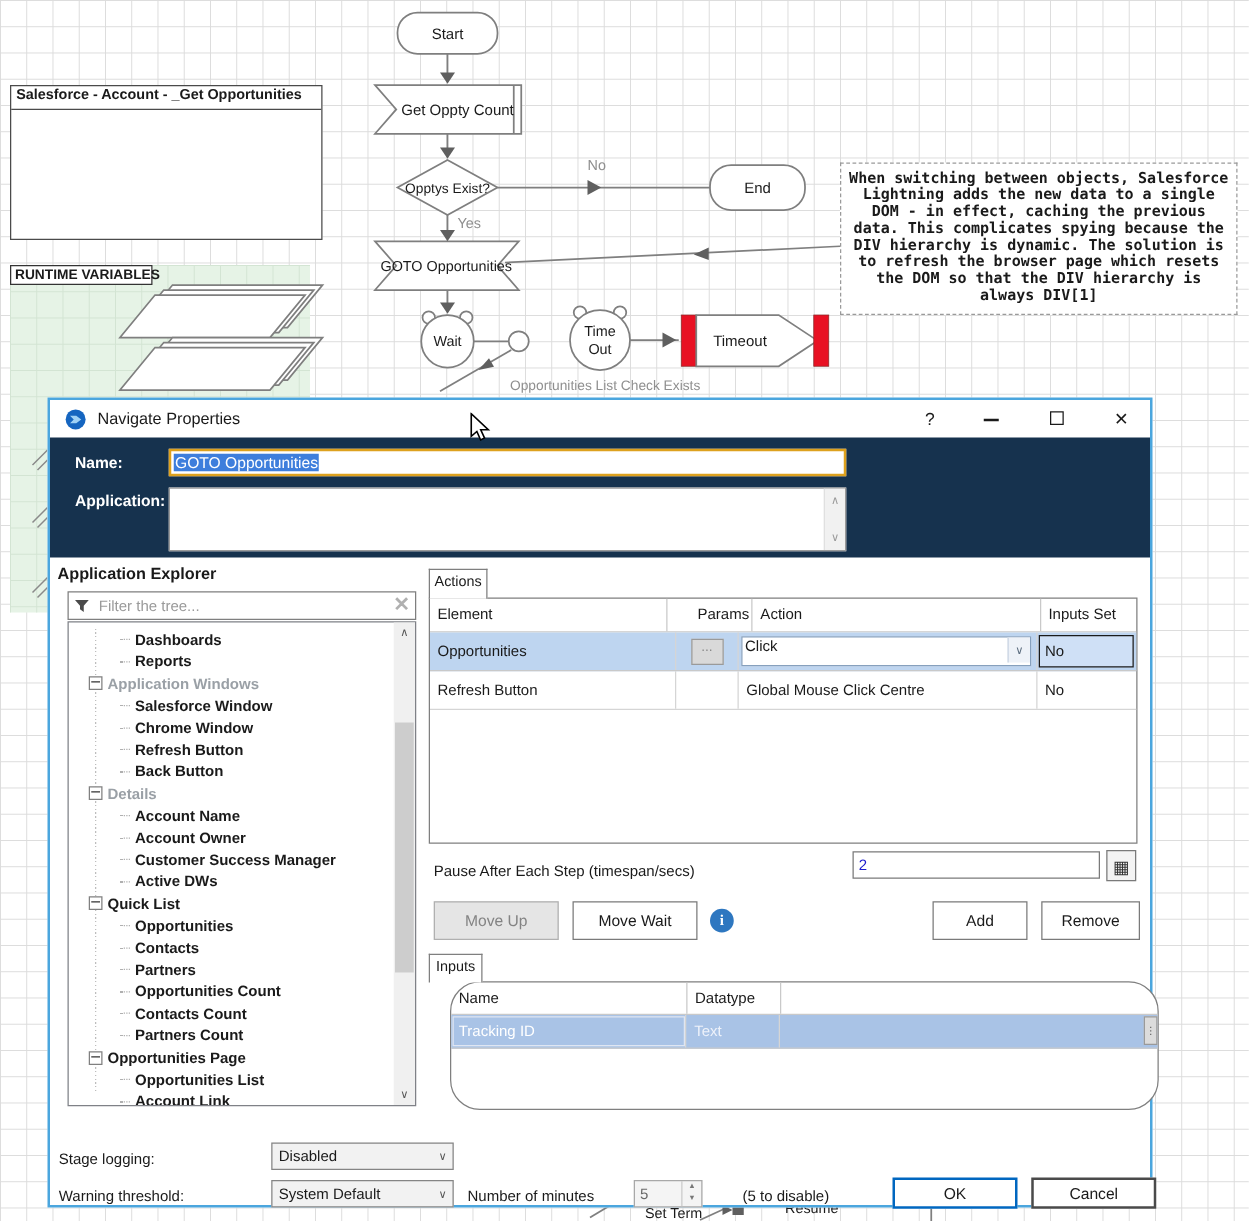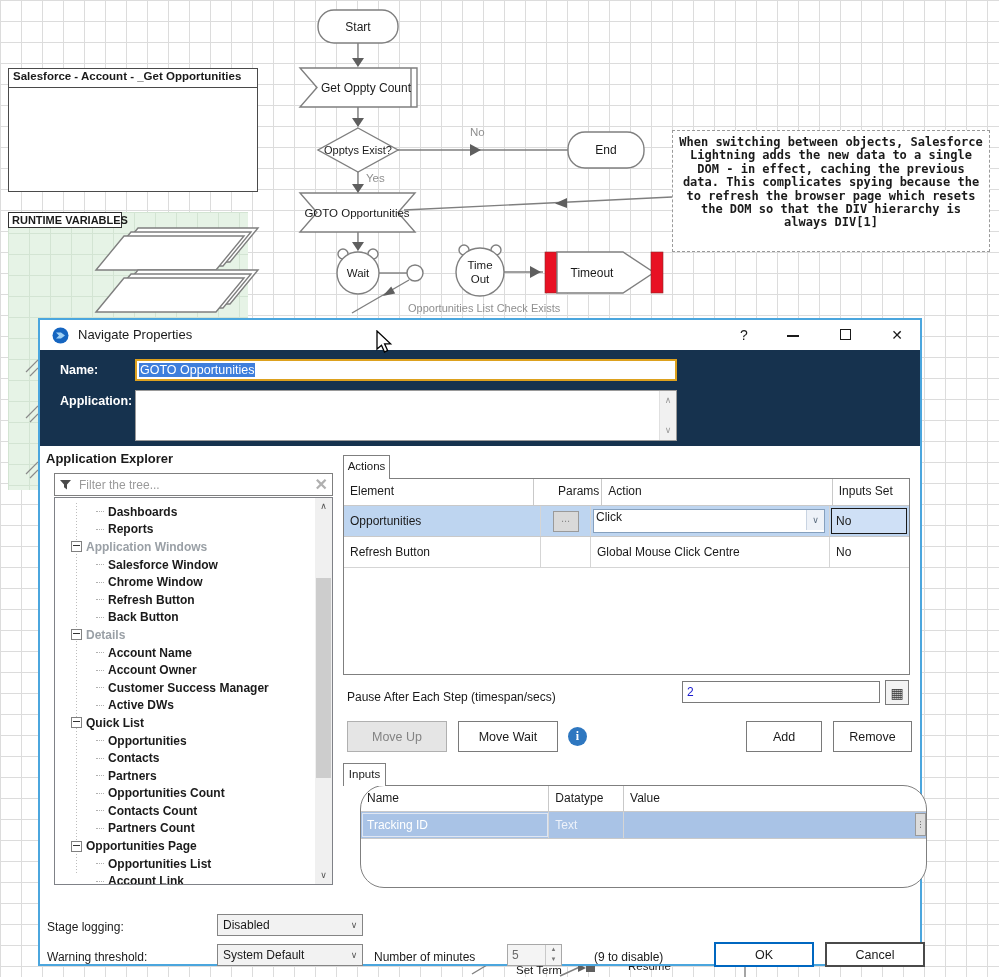--- a/index.html
+++ b/index.html
@@ -88,20 +88,21 @@
   <div class="titlebar">Salesforce - Account - _Get Opportunities</div>
 </div>
 <div class="abs green-panel"></div>
 <div class="abs rv-label">RUNTIME VARIABLES</div>
 
 <div class="abs note-box">
   <div>When switching between objects, Salesforce</div>
   <div>Lightning adds the new data to a single</div>
   <div>DOM - in effect, caching the previous</div>
   <div>data. This complicates spying because the</div>
+  <div>DIV hierarchy is dynamic. The solution is</div>
   <div>to refresh the browser page which resets</div>
   <div>the DOM so that the DIV hierarchy is</div>
   <div>always DIV[1]</div>
 </div>
 
 <svg class="abs" style="left:0;top:0;width:999px;height:318px;z-index:1">
   <g stroke="#7f7f7f" stroke-width="1.4" fill="#fff">
 
     <g>
       <polygon points="110,262 138,228 258,228 230,262"></polygon>
@@ -381,21 +382,20 @@
   <div class="abs btn" style="left:418px;top:401px;width:100px;height:31px;line-height:31px;">Move Wait</div>
   <div class="abs info-dot" style="left:528px;top:407px;">i</div>
   <div class="abs btn" style="left:706px;top:401px;width:76px;height:31px;line-height:31px;">Add</div>
   <div class="abs btn" style="left:793px;top:401px;width:79px;height:31px;line-height:31px;">Remove</div>
 
   <div class="abs tab" style="left:303px;top:443px;width:43px;height:23px;">Inputs</div>
   <div class="abs gridtable" style="left:320px;top:465px;width:567px;height:103px;border-radius:24px;">
     <div class="trow" style="height:25px;border-bottom:1px solid #c9c9c9;">
       <div class="hcell" style="width:189px;">Name</div>
       <div class="hcell" style="width:75px;">Datatype</div>
-      <div class="hcell" style="width:303px;border-right:none;">Value</div>
     </div>
     <div class="trow" style="height:26px;background:#A9C3E6;border-bottom:1px solid #c9c9c9;position:relative;">
       <div class="ccell" style="width:189px;padding-left:1px;">
         <div style="border:1px solid #dfe6f2;height:22px;flex:1;display:flex;align-items:center;padding-left:4px;color:#fff;">Tracking ID</div>
       </div>
       <div class="ccell white-text" style="width:75px;color:#eef2fa;">Text</div>
       <div class="ccell" style="width:303px;border-right:none;"></div>
       <div style="position:absolute;right:0;top:1px;width:11px;height:23px;background:#dcdcdc;border:1px solid #9a9a9a;font-size:8px;text-align:center;line-height:22px;color:#555;box-sizing:border-box;"><span>⋮</span></div>
     </div>
   </div>
@@ -411,20 +411,20 @@
     <span class="carrow">∨</span>
   </div>
   <div class="abs flabel" style="left:334px;top:630px;">Number of minutes</div>
   <div class="abs spinner" style="left:467px;top:624px;width:55px;height:22px;">
     <div class="num">5</div>
     <div class="arrows">
       <span>▲</span>
       <span>▼</span>
     </div>
   </div>
-  <div class="abs flabel" style="left:554px;top:630px;">(9 to disable)</div>
+  <div class="abs flabel" style="left:554px;top:630px;">(5 to disable)</div>
   <div class="abs ok-btn" style="left:674px;top:622px;width:100px;height:25px;line-height:23px;">OK</div>
   <div class="abs cancel-btn" style="left:785px;top:622px;width:100px;height:25px;line-height:23px;">Cancel</div>
 </div>
 
 <svg class="abs" style="left:376px;top:330px;z-index:9" width="18" height="26">
   <polygon points="1,1 1,19 5.5,15.2 8.5,22 11.6,20.4 8.6,13.8 14.6,13.8" fill="#fff" stroke="#000" stroke-width="1.3"></polygon>
 </svg>
 
 </body></html>

